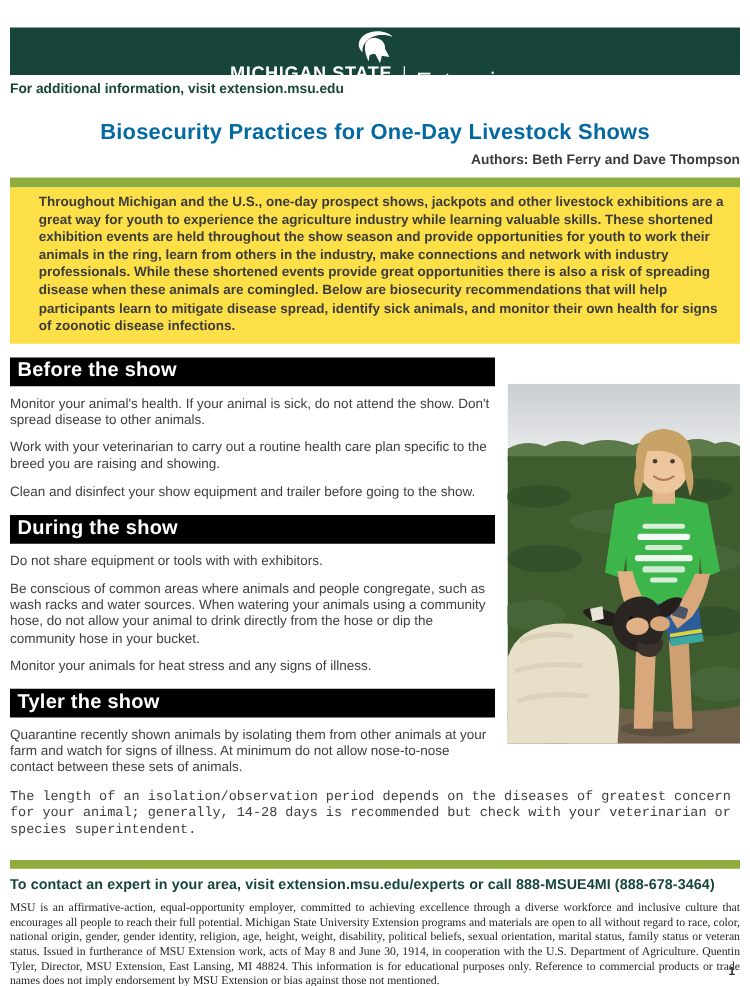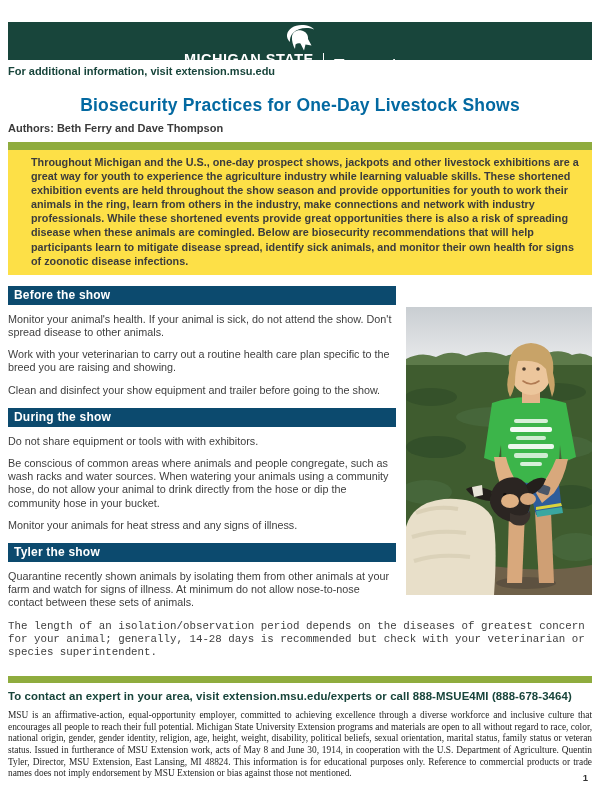--- a/index.html
+++ b/index.html
@@ -55,20 +55,21 @@
   }
   .subtitle {
     margin-top: 13px;
     text-align: center;
     font-size: 11px;
     font-weight: bold;
     color: #9cb254;
   }
   .authors {
     margin-top: 6px;
+    text-align: right;
     font-size: 11px;
     font-weight: bold;
     color: #3b3b3b;
   }
 
   
   .green-bar { height: 8px; background: #8fac3e; }
   .top-bar { margin-top: 8px; }
   .bottom-bar { margin-top: 17px; height: 7px; }
 
@@ -81,23 +82,23 @@
     line-height: 14.1px;
     color: #3c3c3c;
   }
 
   
   .columns { display: flex; margin-top: 11px; gap: 10px; }
   .left-col { flex: 1; min-width: 0; }
   .right-col { width: 186px; flex: none; }
 
   .section-head {
-    background: #0c4a6e;
+    background: #000000;
     color: #ffffff;
-    font-size: 12px;
+    font-size: 16px;
     font-weight: bold;
     padding: 2px 6px 3px 6px;
     letter-spacing: 0.2px;
   }
   .section-head.spaced { margin-top: 11px; }
   .left-col p {
     margin-top: 8px;
     font-size: 10.8px;
     line-height: 13.2px;
     color: #3e3e3e;

